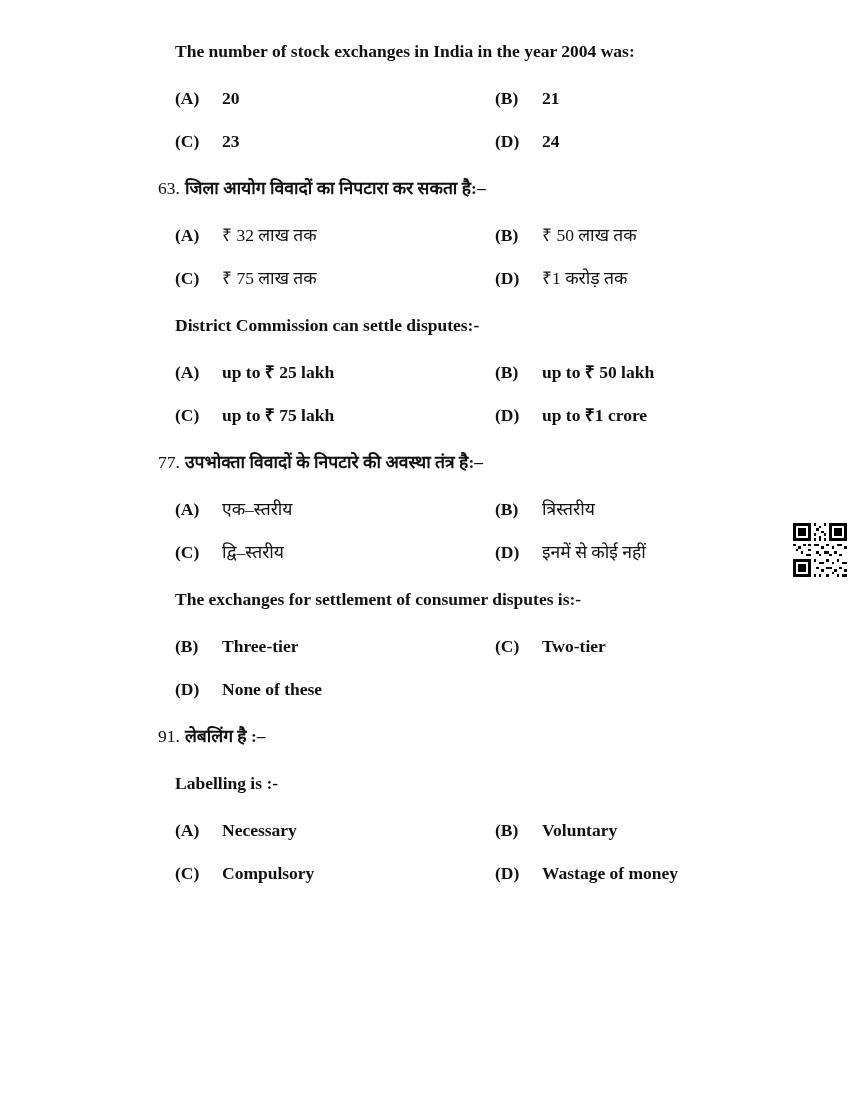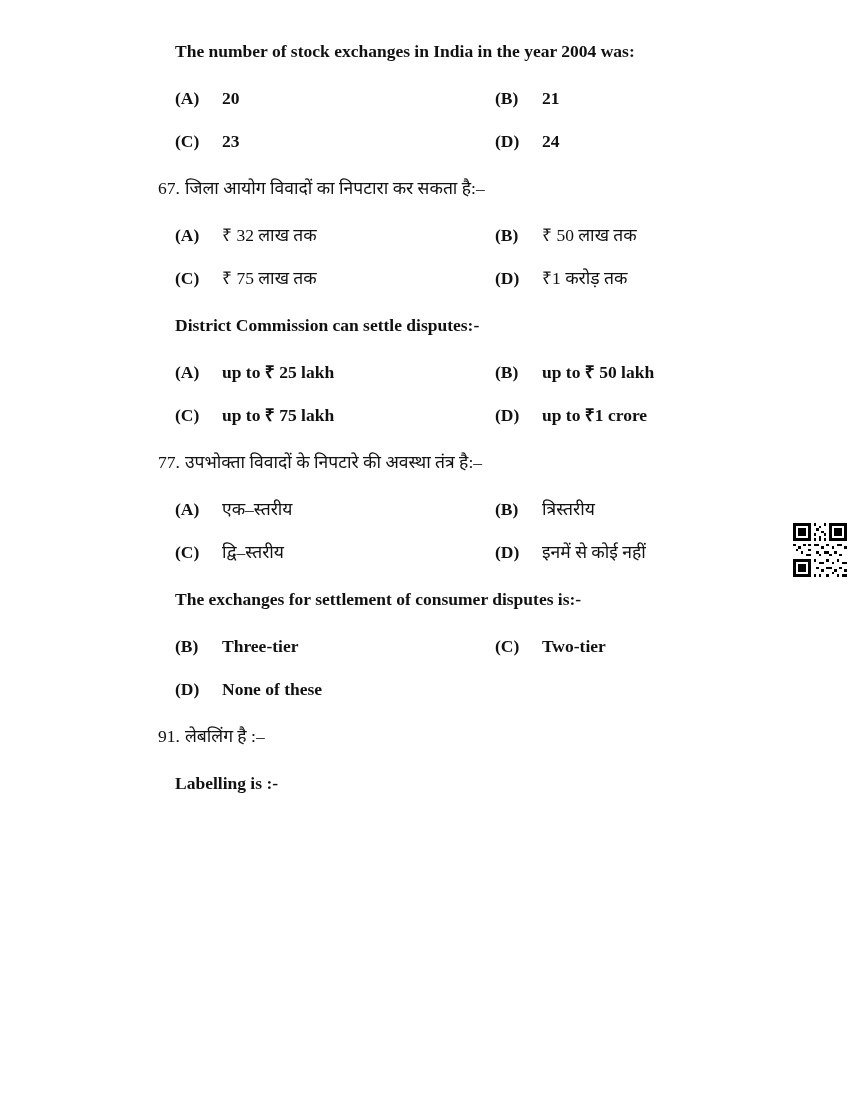--- a/index.html
+++ b/index.html
@@ -20,21 +20,21 @@
   .qblock { margin-bottom: 4px; }
   .stem-row {
     font-size: 17.5px;
     line-height: 22px;
     margin-bottom: 25px;
     white-space: nowrap;
   }
   .stem-row.indent { margin-left: 17px; }
   .qnum { font-weight: 400; margin-right: 5px; }
   .stem.en { font-weight: 700; }
-  .stem.hi { font-weight: 400; }
+  .stem.hi { font-weight: 700; }
   .opts {
     display: grid;
     grid-template-columns: 320px 1fr;
     margin-left: 17px;
   }
   .opt {
     font-size: 17.5px;
     line-height: 22px;
     margin-bottom: 21px;
     white-space: nowrap;
@@ -69,21 +69,21 @@
     <div class="opts">
       <div class="opt"><span class="olab">(A)</span><span class="otext en">20</span></div>
       <div class="opt"><span class="olab">(B)</span><span class="otext en">21</span></div>
       <div class="opt"><span class="olab">(C)</span><span class="otext en">23</span></div>
       <div class="opt"><span class="olab">(D)</span><span class="otext en">24</span></div>
     </div>
   </div>
 
   <div class="qblock">
     <div class="stem-row">
-      <span class="qnum">67.</span><span class="stem hi">जिला आयोग विवादों का निपटारा कर सकता है:–</span>
+      <span class="qnum">63.</span><span class="stem hi">जिला आयोग विवादों का निपटारा कर सकता है:–</span>
     </div>
     <div class="opts">
       <div class="opt"><span class="olab">(A)</span><span class="otext hi">₹ 32 लाख तक</span></div>
       <div class="opt"><span class="olab">(B)</span><span class="otext hi">₹ 50 लाख तक</span></div>
       <div class="opt"><span class="olab">(C)</span><span class="otext hi">₹ 75 लाख तक</span></div>
       <div class="opt"><span class="olab">(D)</span><span class="otext hi">₹1 करोड़ तक</span></div>
     </div>
   </div>
 
   <div class="qblock">
@@ -123,20 +123,26 @@
 
   <div class="qblock">
     <div class="stem-row">
       <span class="qnum">91.</span><span class="stem hi">लेबलिंग है :–</span>
     </div>
   </div>
 
   <div class="qblock">
     <div class="stem-row indent">
       <span class="stem en">Labelling is :-</span>
+    </div>
+    <div class="opts">
+      <div class="opt"><span class="olab">(A)</span><span class="otext en">Necessary</span></div>
+      <div class="opt"><span class="olab">(B)</span><span class="otext en">Voluntary</span></div>
+      <div class="opt"><span class="olab">(C)</span><span class="otext en">Compulsory</span></div>
+      <div class="opt"><span class="olab">(D)</span><span class="otext en">Wastage of money</span></div>
     </div>
   </div>
 
   <svg class="qr" viewBox="0 0 21 21" shape-rendering="crispEdges" xmlns="http://www.w3.org/2000/svg">
     <g fill="#000000">
       <rect x="0" y="0" width="7" height="7"></rect>
         <rect x="14" y="0" width="7" height="7"></rect>
         <rect x="0" y="14" width="7" height="7"></rect>
       <rect x="1" y="1" width="5" height="5" fill="#ffffff"></rect>
         <rect x="15" y="1" width="5" height="5" fill="#ffffff"></rect>

